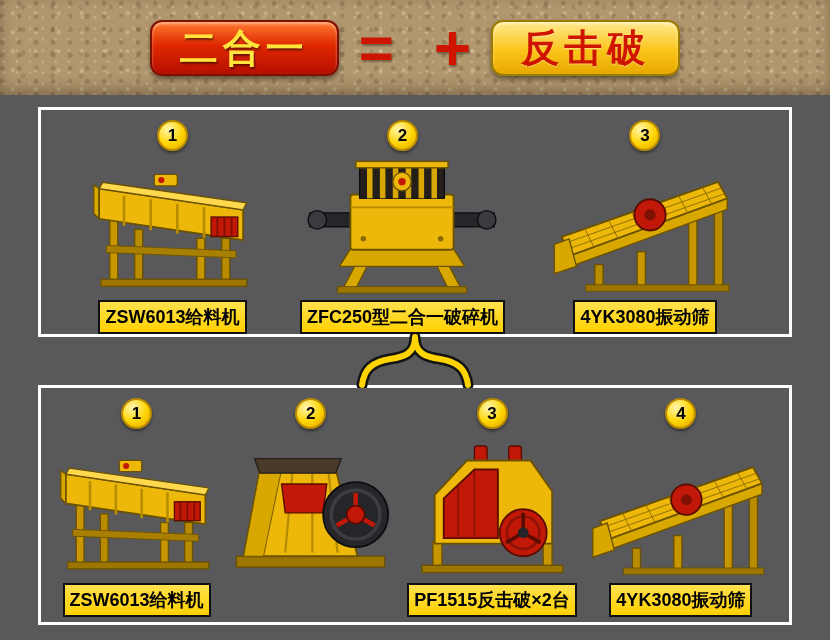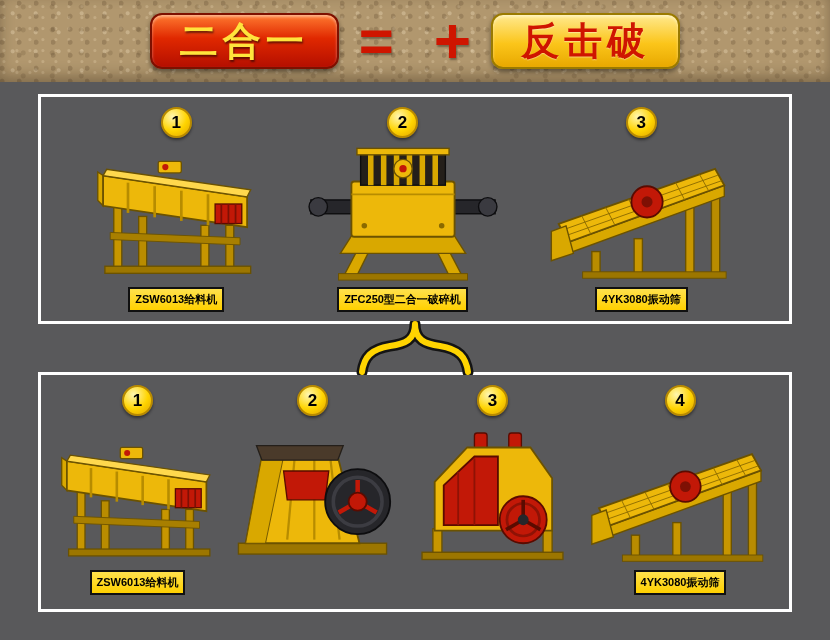--- a/index.html
+++ b/index.html
@@ -6,21 +6,21 @@
   html,body { width:830px; height:640px; }
   body {
     background:#59595b;
     font-family:"Liberation Sans","DejaVu Sans",sans-serif;
     overflow:hidden;
   }
   .page { width:830px; height:640px; position:relative; }
 
   
   .banner {
-    height:82px;
+    height:95px;
     background-color:#b1976e;
     background-image:
       radial-gradient(circle at 12% 25%, rgba(60,40,20,.20) 0 2px, transparent 3px),
       radial-gradient(circle at 55% 70%, rgba(255,240,210,.28) 0 1.5px, transparent 2.5px),
       radial-gradient(circle at 80% 30%, rgba(70,50,25,.16) 0 2px, transparent 3px),
       radial-gradient(circle at 30% 60%, rgba(255,235,200,.22) 0 1px, transparent 2px);
     background-size:17px 13px, 23px 19px, 29px 23px, 13px 11px;
     display:flex; align-items:center; justify-content:center;
     box-shadow: inset 0 -6px 14px rgba(40,30,15,.35);
   }
@@ -65,21 +65,21 @@
     border:2px solid #b88a00;
     color:#000; font-weight:bold; font-size:17px;
     display:flex; align-items:center; justify-content:center;
     box-shadow:0 2px 3px rgba(0,0,0,.45);
   }
   .machine { height:140px; display:flex; align-items:flex-end; justify-content:center; margin:3px 0 6px; }
   .panel-bottom .machine { height:145px; }
   .label {
     background:linear-gradient(180deg,#ffe14d,#ffd000);
     border:2px solid #101010; color:#000;
-    font-weight:bold; font-size:11px; padding:3px 5px; white-space:nowrap;
+    font-weight:bold; font-size:18px; padding:3px 5px; white-space:nowrap;
   }
 
   
   .gap { height:48px; position:relative; display:flex; justify-content:center; }
   .brace { margin-top:-3px; }
 </style>
 </head>
 <body>
 
 <div class="page">
@@ -260,20 +260,21 @@
             <line x1="52" y1="53" x2="52" y2="112" stroke="#8e1205" stroke-width="2"></line>
             <line x1="70" y1="38" x2="70" y2="112" stroke="#8e1205" stroke-width="2"></line>
             <circle cx="124" cy="106" r="26" fill="#c21807" stroke="#5a0b00" stroke-width="2"></circle>
             <circle cx="124" cy="106" r="18" fill="none" stroke="#8e1205" stroke-width="3"></circle>
             <line x1="124" y1="106" x2="124" y2="84" stroke="#5a0b00" stroke-width="4"></line>
             <line x1="124" y1="106" x2="143" y2="117" stroke="#5a0b00" stroke-width="4"></line>
             <line x1="124" y1="106" x2="105" y2="117" stroke="#5a0b00" stroke-width="4"></line>
             <circle cx="124" cy="106" r="6" fill="#26262a"></circle>
           </svg>
         </div>
+        <div class="label">PF1515反击破×2台</div>
       </div>
 
       <div class="item">
         <div class="num">4</div>
         <div class="machine">
           <svg width="180" height="135" viewBox="0 0 200 150">
             <rect x="148" y="66" width="9" height="76" fill="#c79600" stroke="#6b5200" stroke-width="1.5"></rect>
             <rect x="176" y="56" width="9" height="86" fill="#b98c00" stroke="#6b5200" stroke-width="1.5"></rect>
             <rect x="92" y="104" width="9" height="38" fill="#c79600" stroke="#6b5200" stroke-width="1.5"></rect>
             <rect x="46" y="118" width="9" height="24" fill="#b98c00" stroke="#6b5200" stroke-width="1.5"></rect>

